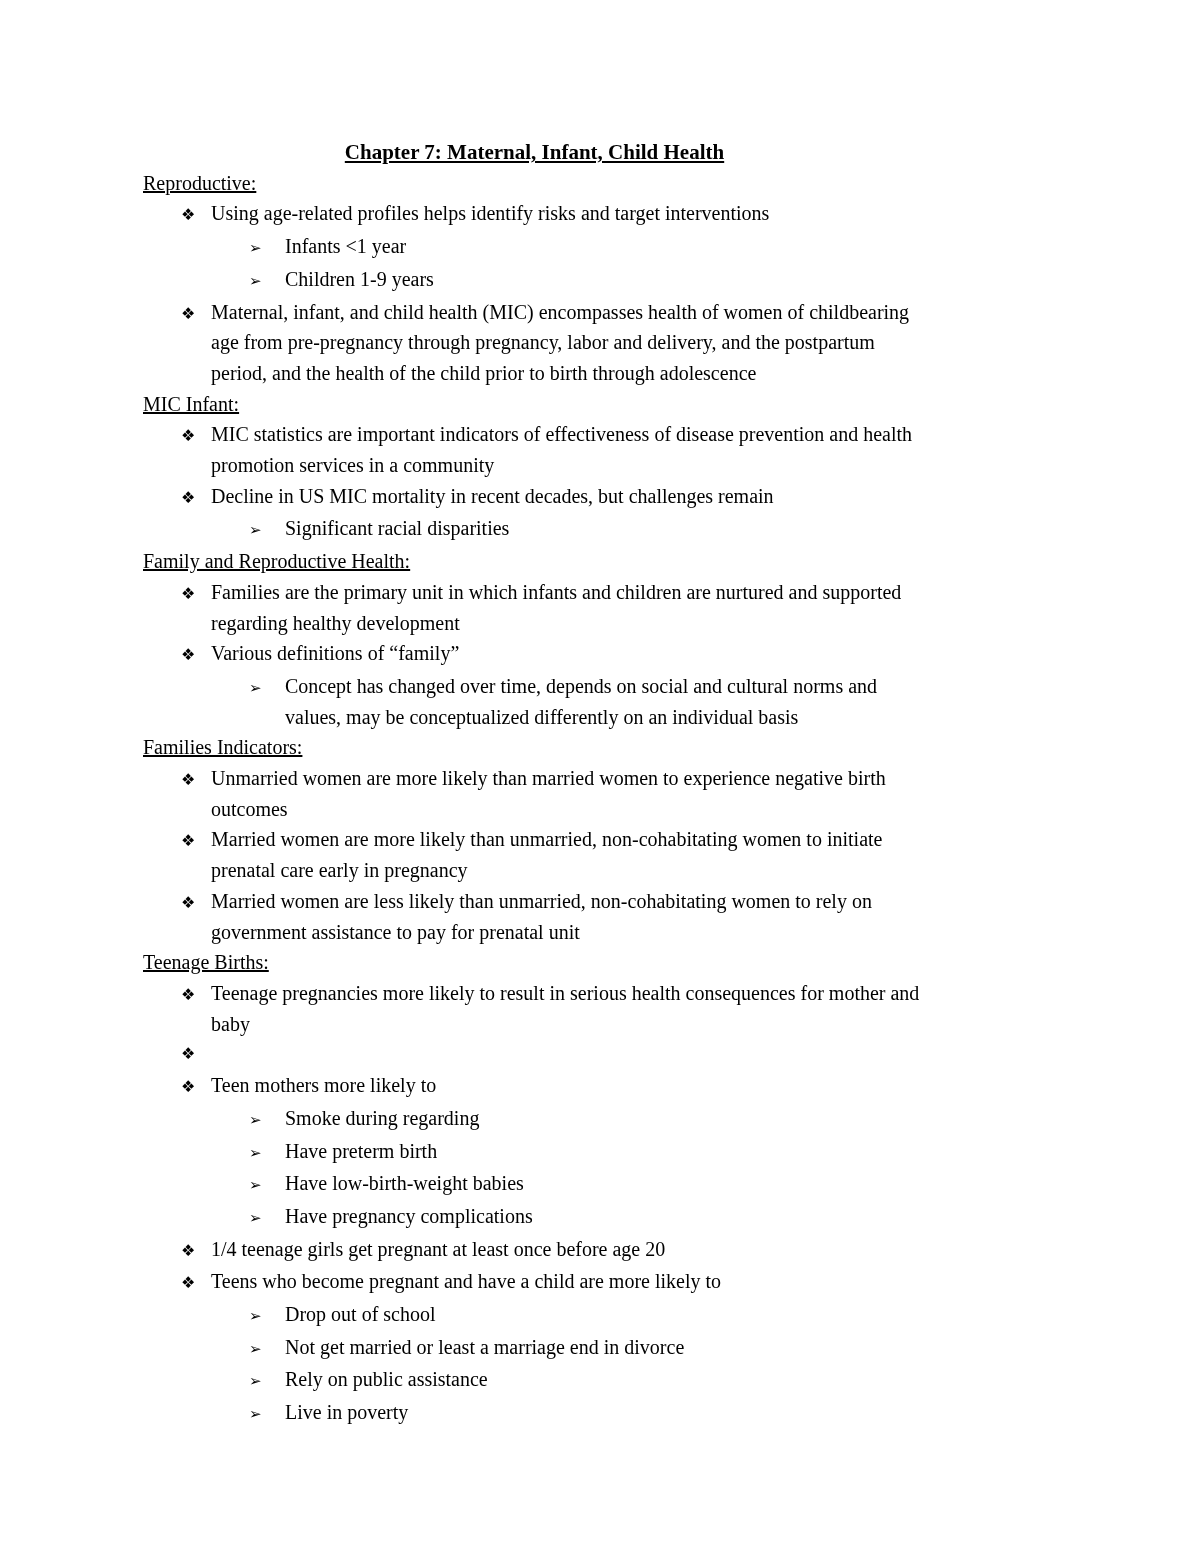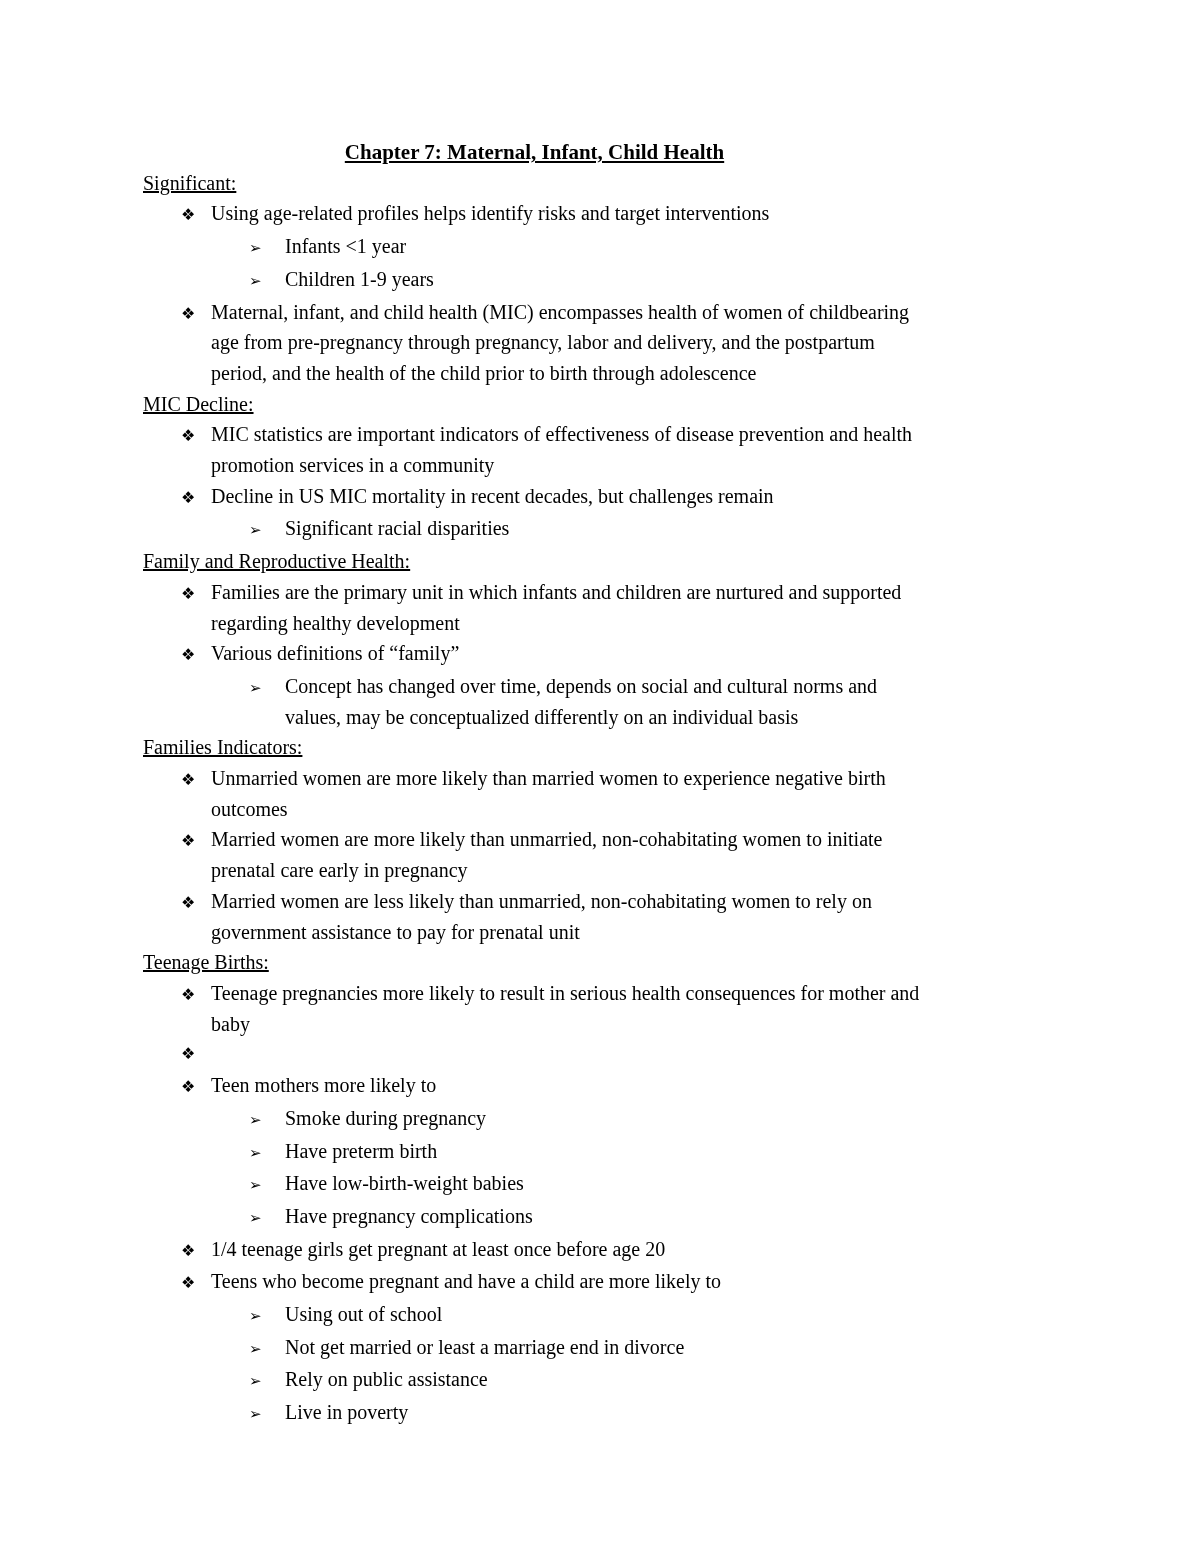--- a/index.html
+++ b/index.html
@@ -54,38 +54,38 @@
     flex: 1 1 auto;
     min-width: 0;
   }
 </style>
 </head>
 <body>
 
 <div class="page">
   <h1 class="title">Chapter 7: Maternal, Infant, Child Health</h1>
   <div id="content">
-      <div class="heading">Significant:</div>
+      <div class="heading">Reproductive:</div>
       <div class="bullet-row level1">
         <span class="marker">❖</span>
         <span class="text">Using age-related profiles helps identify risks and target interventions</span>
       </div>
       <div class="bullet-row level2">
         <span class="marker">➢</span>
         <span class="text">Infants &lt;1 year</span>
       </div>
       <div class="bullet-row level2">
         <span class="marker">➢</span>
         <span class="text">Children 1-9 years</span>
       </div>
       <div class="bullet-row level1">
         <span class="marker">❖</span>
         <span class="text">Maternal, infant, and child health (MIC) encompasses health of women of childbearing age from pre-pregnancy through pregnancy, labor and delivery, and the postpartum period, and the health of the child prior to birth through adolescence</span>
       </div>
-      <div class="heading">MIC Decline:</div>
+      <div class="heading">MIC Infant:</div>
       <div class="bullet-row level1">
         <span class="marker">❖</span>
         <span class="text">MIC statistics are important indicators of effectiveness of disease prevention and health promotion services in a community</span>
       </div>
       <div class="bullet-row level1">
         <span class="marker">❖</span>
         <span class="text">Decline in US MIC mortality in recent decades, but challenges remain</span>
       </div>
       <div class="bullet-row level2">
         <span class="marker">➢</span>
@@ -124,21 +124,21 @@
       </div>
       <div class="bullet-row level1">
         <span class="marker">❖</span>
       </div>
       <div class="bullet-row level1">
         <span class="marker">❖</span>
         <span class="text">Teen mothers more likely to</span>
       </div>
       <div class="bullet-row level2">
         <span class="marker">➢</span>
-        <span class="text">Smoke during pregnancy</span>
+        <span class="text">Smoke during regarding</span>
       </div>
       <div class="bullet-row level2">
         <span class="marker">➢</span>
         <span class="text">Have preterm birth</span>
       </div>
       <div class="bullet-row level2">
         <span class="marker">➢</span>
         <span class="text">Have low-birth-weight babies</span>
       </div>
       <div class="bullet-row level2">
@@ -148,21 +148,21 @@
       <div class="bullet-row level1">
         <span class="marker">❖</span>
         <span class="text">1/4 teenage girls get pregnant at least once before age 20</span>
       </div>
       <div class="bullet-row level1">
         <span class="marker">❖</span>
         <span class="text">Teens who become pregnant and have a child are more likely to</span>
       </div>
       <div class="bullet-row level2">
         <span class="marker">➢</span>
-        <span class="text">Using out of school</span>
+        <span class="text">Drop out of school</span>
       </div>
       <div class="bullet-row level2">
         <span class="marker">➢</span>
         <span class="text">Not get married or least a marriage end in divorce</span>
       </div>
       <div class="bullet-row level2">
         <span class="marker">➢</span>
         <span class="text">Rely on public assistance</span>
       </div>
       <div class="bullet-row level2">

